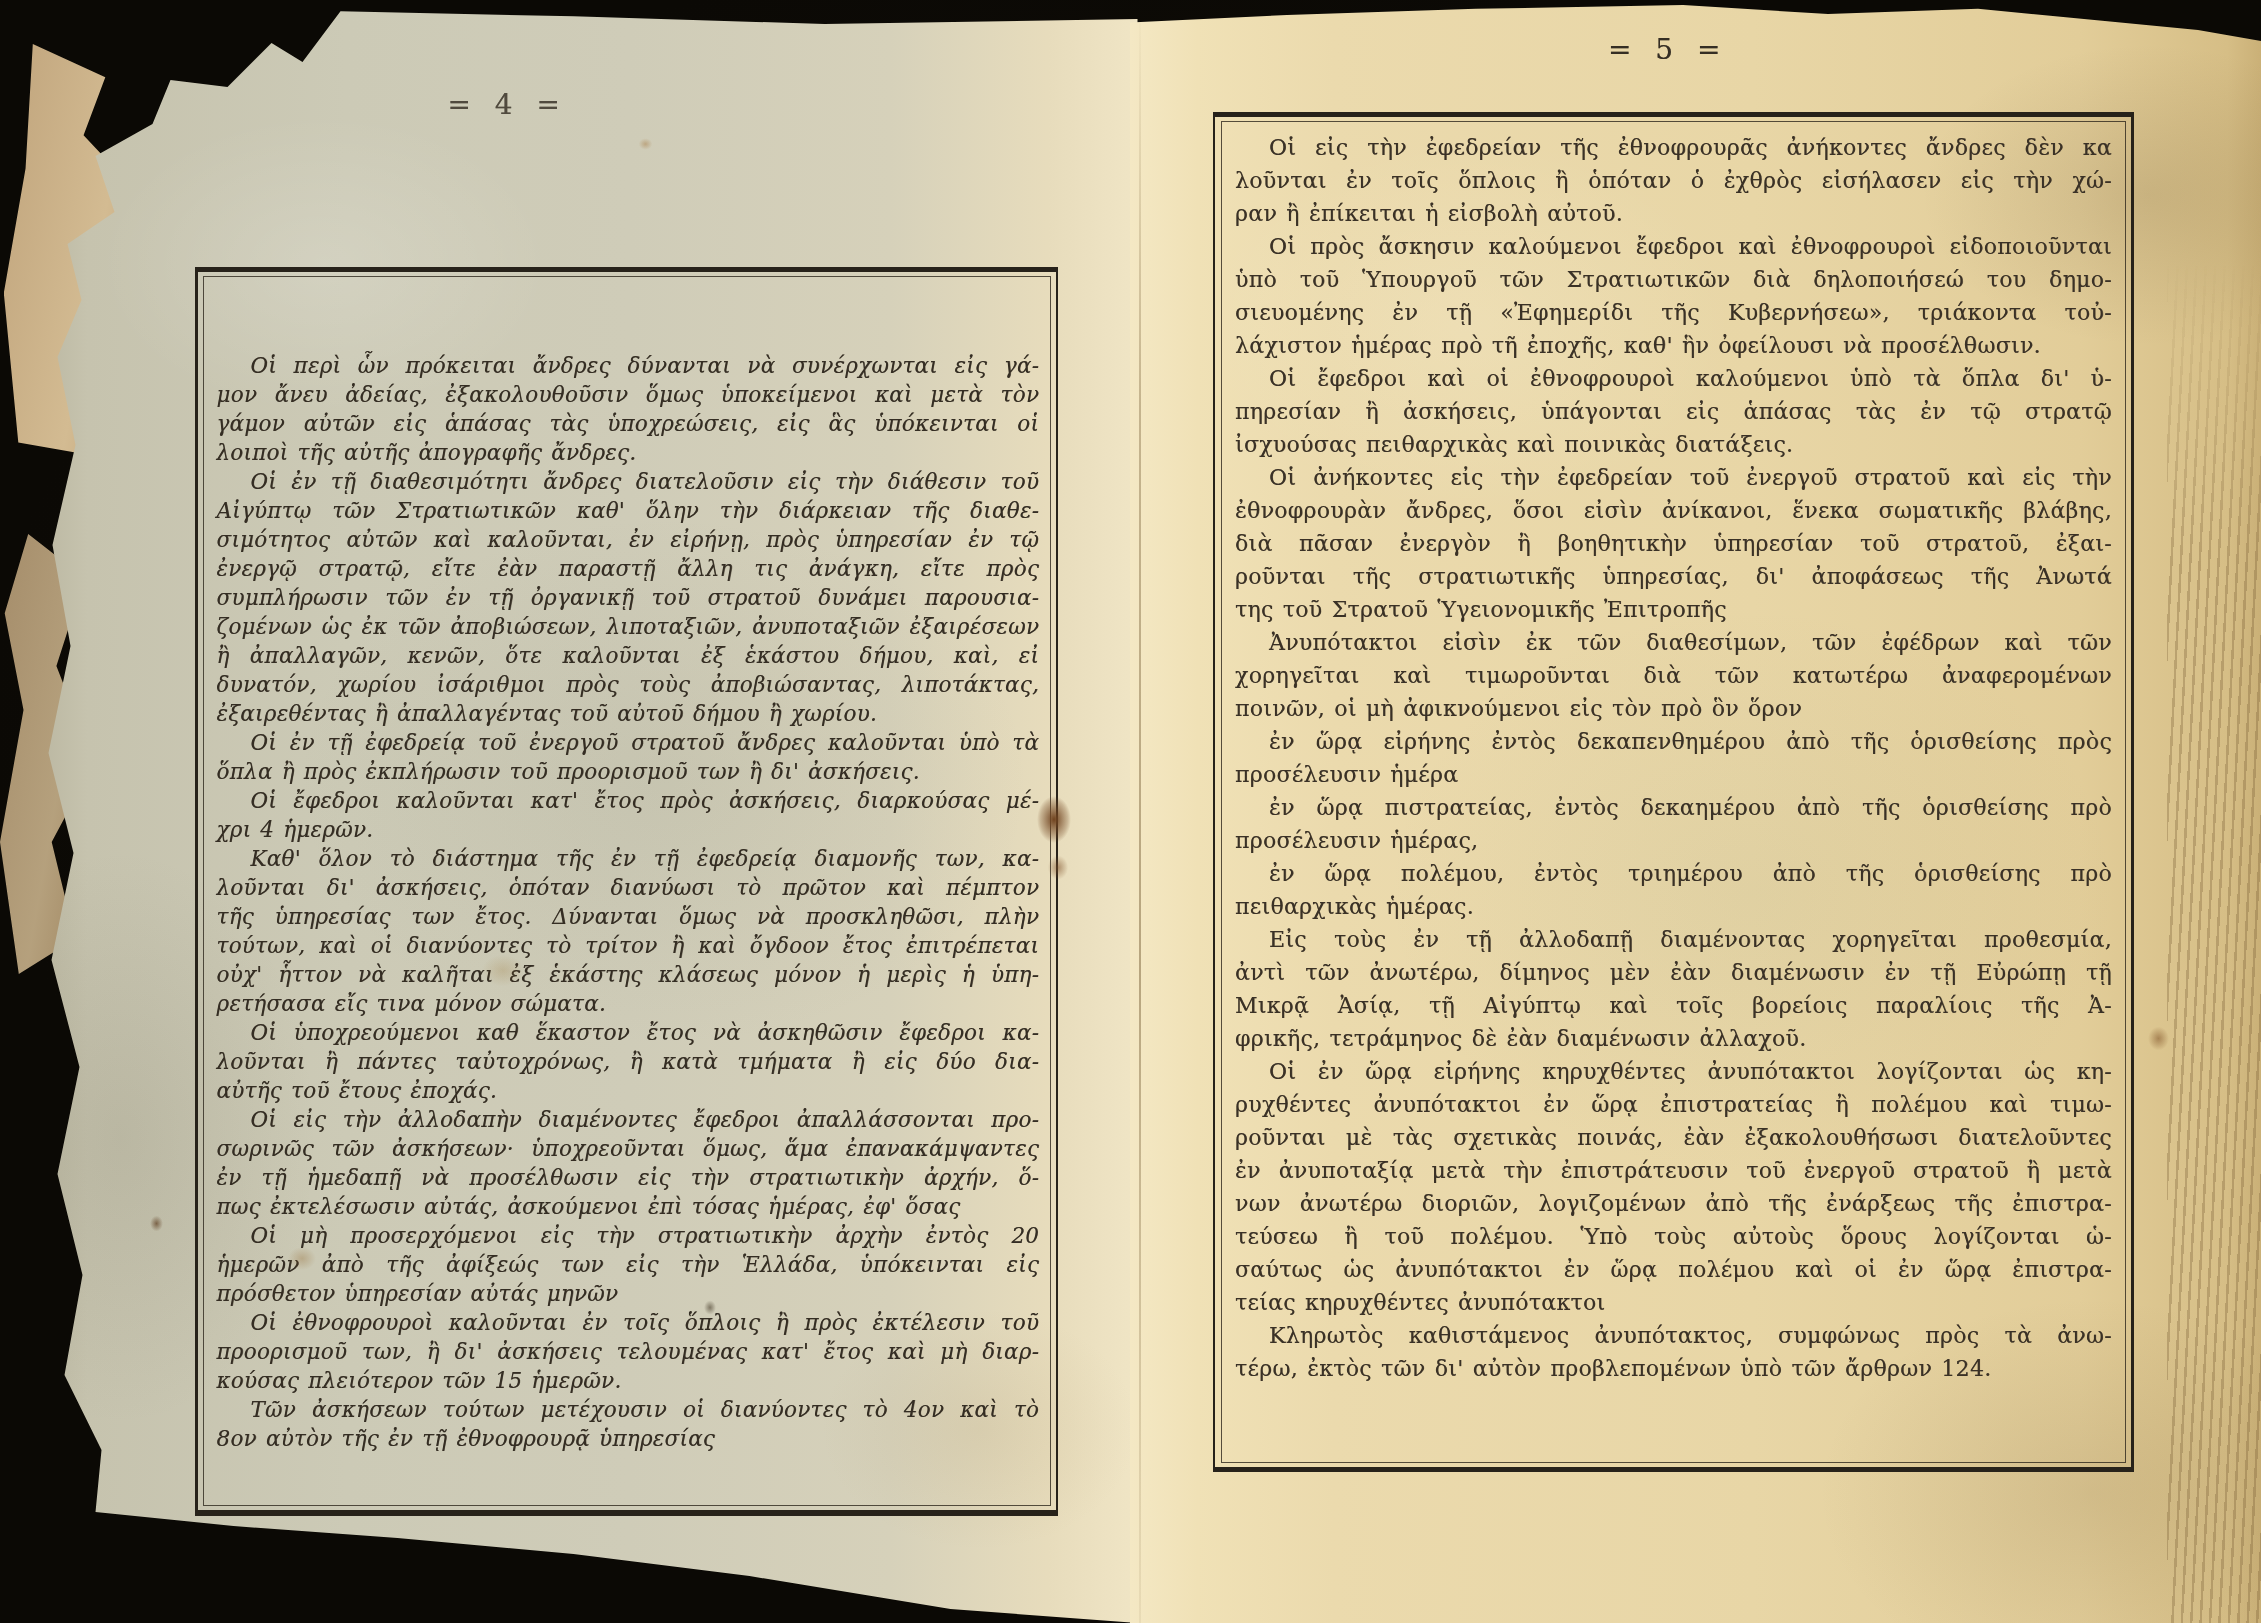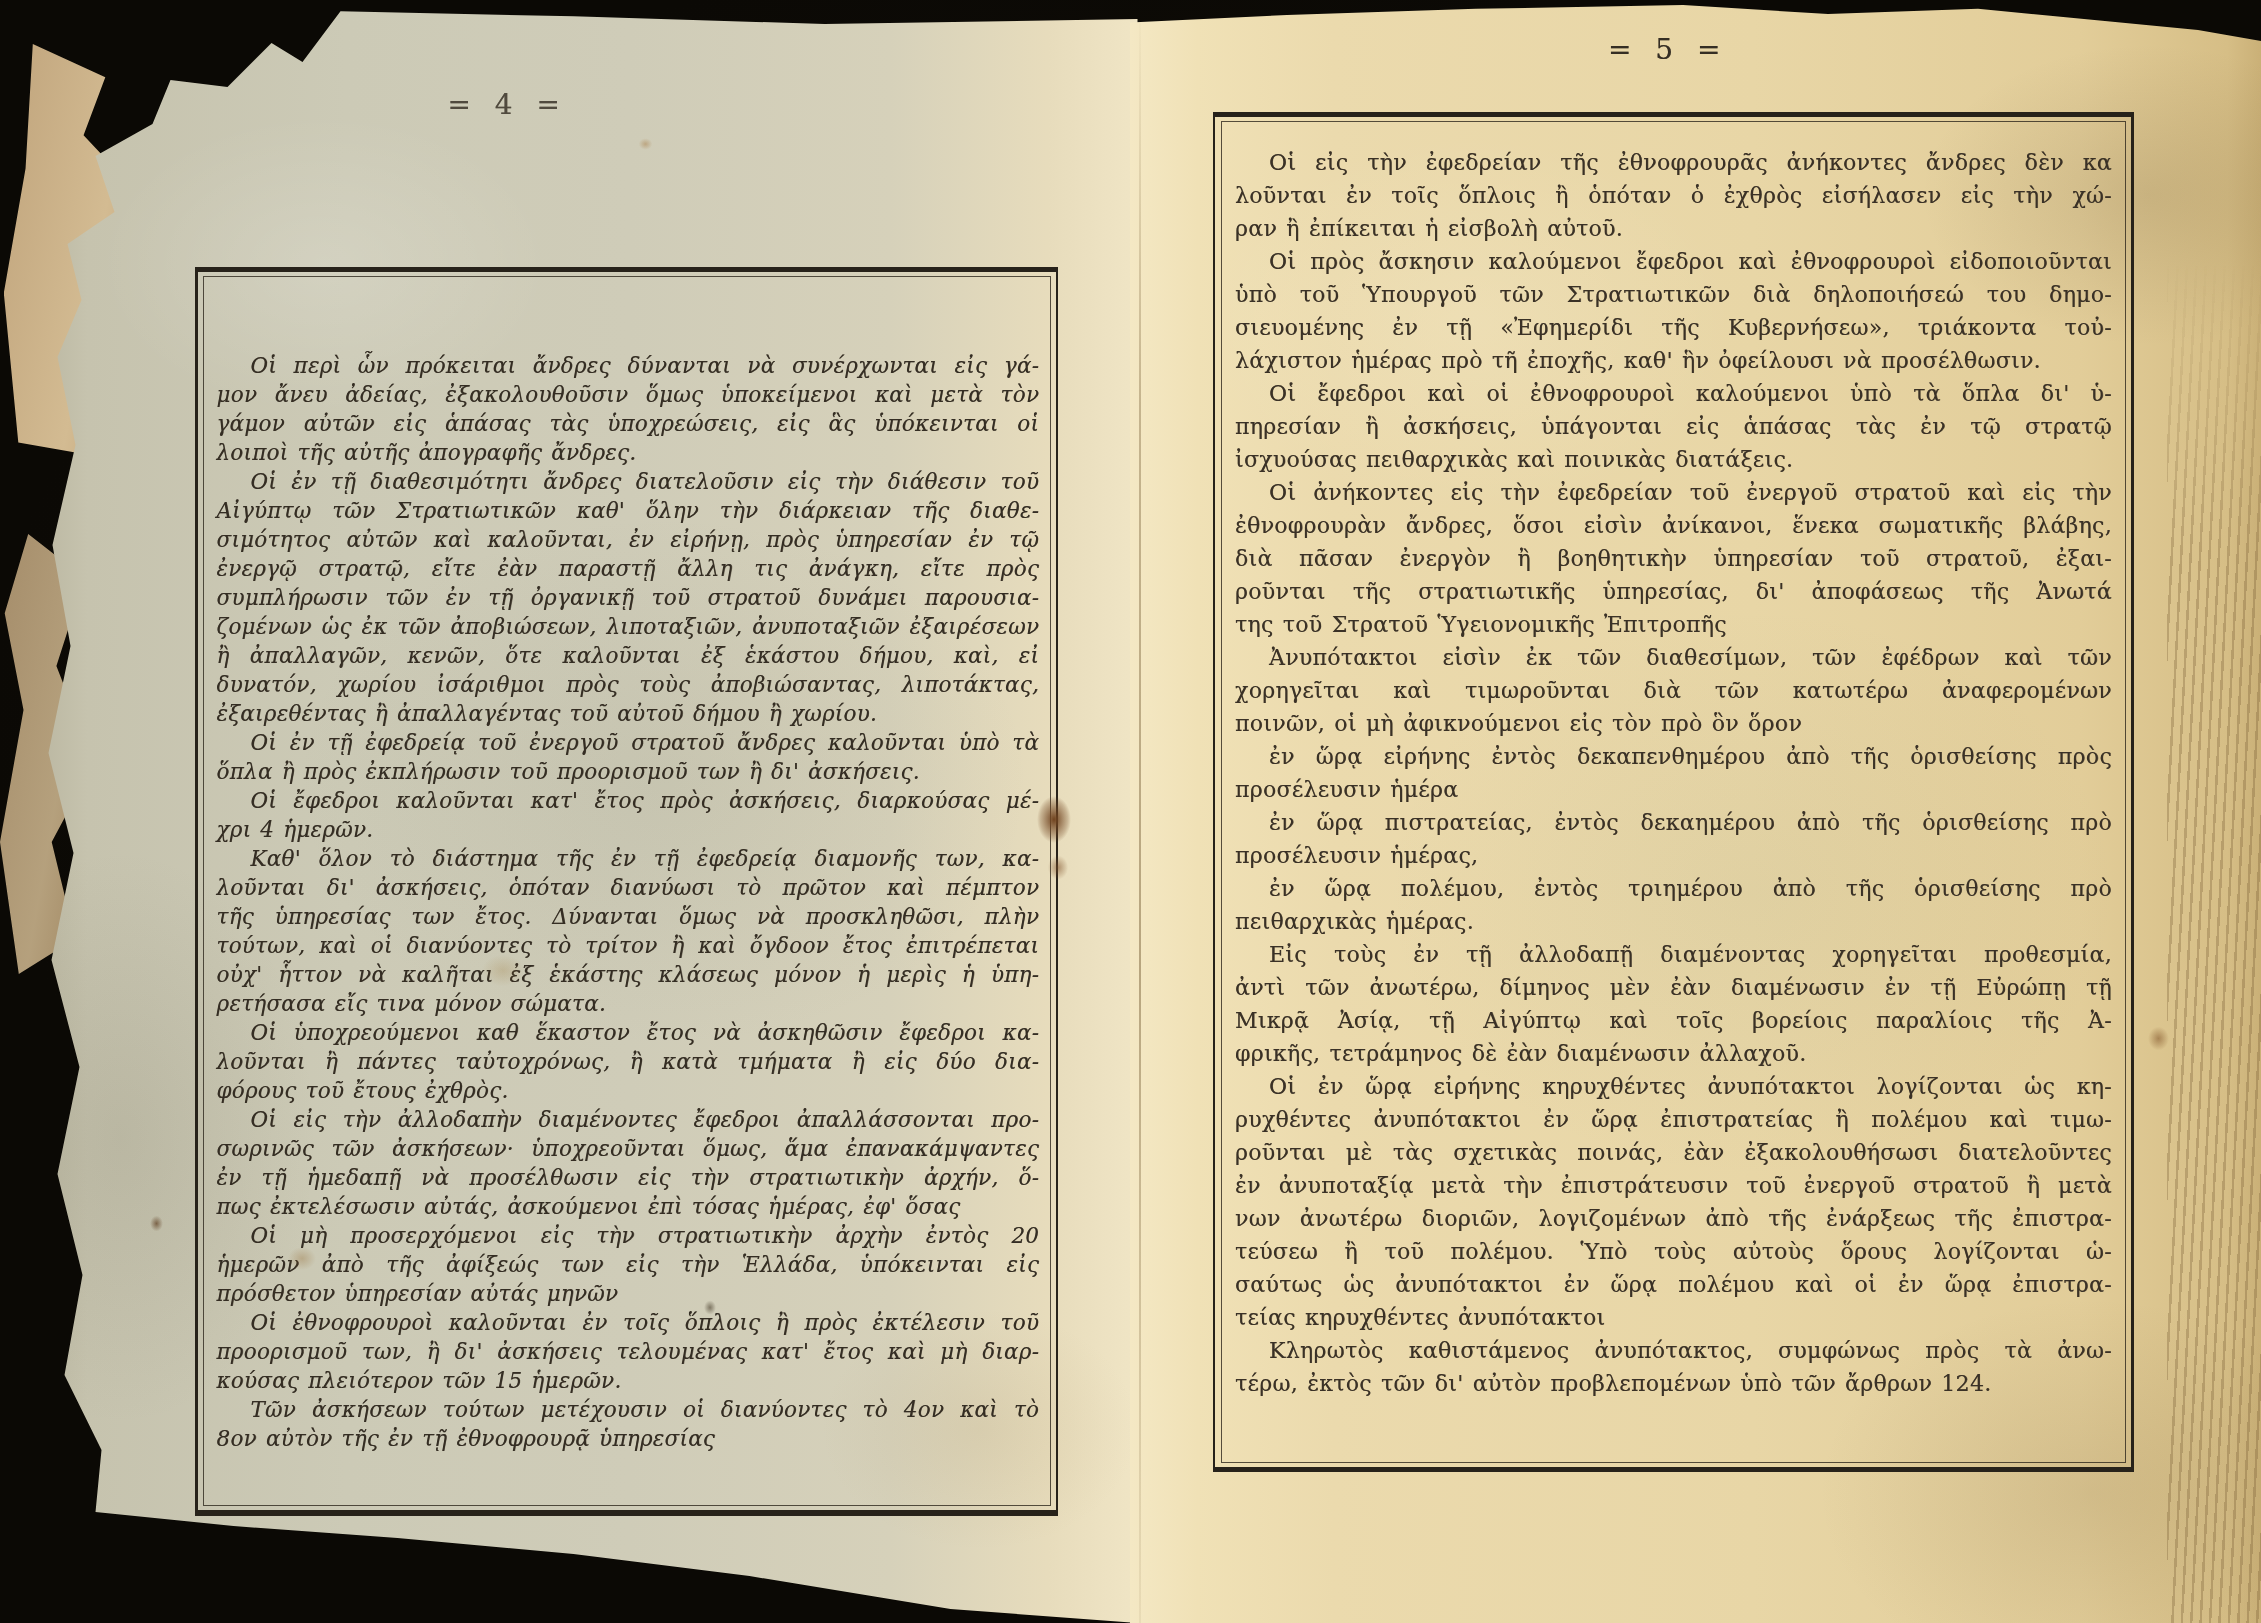--- a/index.html
+++ b/index.html
@@ -49,21 +49,21 @@
   .pageno-left{left:440px;top:83px;opacity:.82;}
   .pageno-right{left:478px;top:33px;}
   
   .frame{position:absolute;border-style:solid;border-color:#27221a;}
   .frame-left{left:187px;top:262px;width:858px;height:1238px;border-width:5px 2.5px 6.3px 3.1px;}
   .frame-right{left:83px;top:112px;width:916px;height:1350px;border-width:5.7px 3.1px 5.7px 2.5px;}
   .frame-inner{position:absolute;inset:4.4px 5px 4.4px 5.7px;border:1.9px solid rgba(41,34,24,.78);pointer-events:none;}
   
   .page-text{position:absolute;inset:0;color:#342d23;}
   .text-left{padding:79px 16.3px 0 19px;font-size:21.4px;line-height:29px;font-style:italic;}
-  .text-right{padding:29px 19px 0 20px;font-size:22px;line-height:33px;color:#3a3126;}
+  .text-right{padding:14px 19px 0 20px;font-size:22px;line-height:33px;color:#3a3126;}
   .para{margin:0;}
   .line{display:block;text-align:justify;text-align-last:justify;letter-spacing:0.3px;word-spacing:1.9px;
         text-shadow:0.3px 0.3px 0.5px rgba(52,44,32,.55);white-space:nowrap;}
   .para .line{white-space:normal;}
   .para .line:first-child{text-indent:34px;}
   .para .line:last-child{text-align-last:left;}
   
   .stain{position:absolute;border-radius:50%;pointer-events:none;}
   .stain-1{left:465px;top:943px;width:60px;height:45px;background:radial-gradient(closest-side,rgba(150,110,40,.22),transparent 70%);}
   .stain-2{left:274px;top:1237px;width:40px;height:33px;background:radial-gradient(closest-side,rgba(140,95,35,.30),transparent 70%);}
@@ -117,21 +117,21 @@
             <span class="line">Καθ' ὅλον τὸ διάστημα τῆς ἐν τῇ ἐφεδρείᾳ διαμονῆς των, κα-</span>
             <span class="line">λοῦνται δι' ἀσκήσεις, ὁπόταν διανύωσι τὸ πρῶτον καὶ πέμπτον</span>
             <span class="line">τῆς ὑπηρεσίας των ἔτος. Δύνανται ὅμως νὰ προσκληθῶσι, πλὴν</span>
             <span class="line">τούτων, καὶ οἱ διανύοντες τὸ τρίτον ἢ καὶ ὄγδοον ἔτος ἐπιτρέπεται</span>
             <span class="line">οὐχ' ἧττον νὰ καλῆται ἐξ ἑκάστης κλάσεως μόνον ἡ μερὶς ἡ ὑπη-</span>
             <span class="line">ρετήσασα εἴς τινα μόνον σώματα.</span>
           </p>
           <p class="para">
             <span class="line">Οἱ ὑποχρεούμενοι καθ ἕκαστον ἔτος νὰ ἀσκηθῶσιν ἔφεδροι κα-</span>
             <span class="line">λοῦνται ἢ πάντες ταὐτοχρόνως, ἢ κατὰ τμήματα ἢ εἰς δύο δια-</span>
-            <span class="line">φόρους τοῦ ἔτους ἐχθρὸς.</span>
+            <span class="line">αὐτῆς τοῦ ἔτους ἐποχάς.</span>
           </p>
           <p class="para">
             <span class="line">Οἱ εἰς τὴν ἀλλοδαπὴν διαμένοντες ἔφεδροι ἀπαλλάσσονται προ-</span>
             <span class="line">σωρινῶς τῶν ἀσκήσεων· ὑποχρεοῦνται ὅμως, ἅμα ἐπανακάμψαντες</span>
             <span class="line">ἐν τῇ ἡμεδαπῇ νὰ προσέλθωσιν εἰς τὴν στρατιωτικὴν ἀρχήν, ὅ-</span>
             <span class="line">πως ἐκτελέσωσιν αὐτάς, ἀσκούμενοι ἐπὶ τόσας ἡμέρας, ἐφ' ὅσας</span>
           </p>
           <p class="para">
             <span class="line">Οἱ μὴ προσερχόμενοι εἰς τὴν στρατιωτικὴν ἀρχὴν ἐντὸς 20</span>
             <span class="line">ἡμερῶν ἀπὸ τῆς ἀφίξεώς των εἰς τὴν Ἑλλάδα, ὑπόκεινται εἰς</span>

